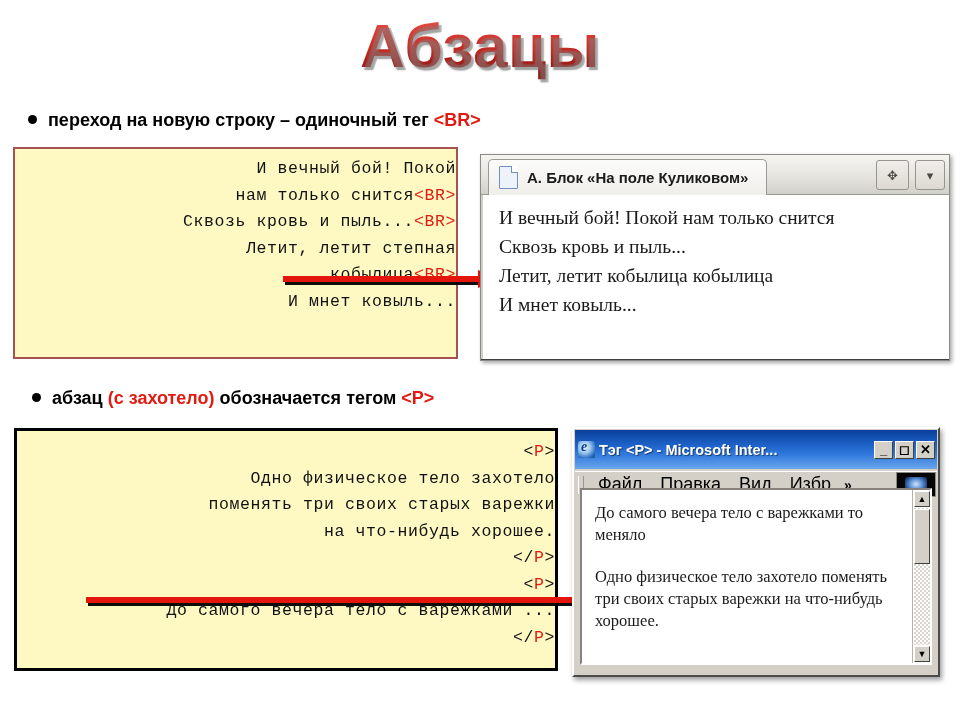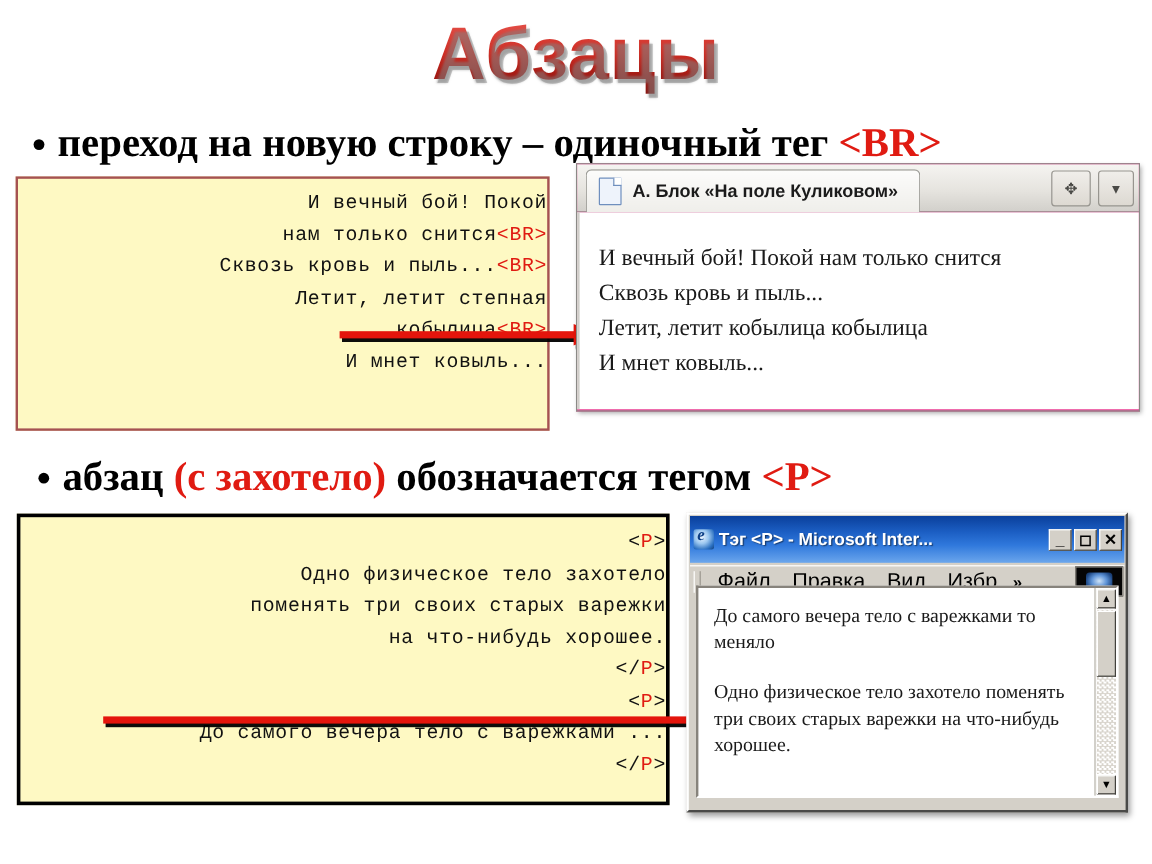--- a/index.html
+++ b/index.html
@@ -48,23 +48,23 @@
     letter-spacing: 0.5px;
     color: rgba(150,150,150,0.5);
     transform: translate(3px, 3px);
     white-space: nowrap;
     z-index: 0;
   }
 
   
   .bullet-line {
     position: absolute;
-    font-family: Liberation Serif, serif;
-    font-weight: bold;
-    font-size: 34px;
+    font-family: Liberation Sans, sans-serif;
+    font-weight: bold;
+    font-size: 18px;
     line-height: 32px;
     white-space: nowrap;
     color: #000000;
   }
   .bullet-dot {
     display: inline-block;
     width: 9px;
     height: 9px;
     border-radius: 50%;
     background: #000;
@@ -138,24 +138,24 @@
   #arrow-1 .shaft { width: 196px; }
   #arrow-1 .head { left: 195px; }
   #arrow-2 { left: 86px; top: 591px; width: 556px; }
   #arrow-2 .shaft { width: 534px; }
   #arrow-2 .head { left: 533px; }
 
   
   #browser-1 {
     position: absolute;
     left: 480px;
-    top: 136px;
+    top: 154px;
     width: 470px;
     height: 207px;
-    background: #ec4899;
+    background: #404040;
     border: 1px solid #8a8a86;
     box-shadow: 2px 2px 4px rgba(0,0,0,0.35);
     box-sizing: border-box;
   }
   #browser-1-tabstrip {
     position: relative;
     height: 40px;
     background: linear-gradient(180deg, #f5f4f1 0%, #e6e4df 55%, #d2d0cb 100%);
     border-bottom: 1px solid #9a9a95;
     box-sizing: border-box;
@@ -214,21 +214,21 @@
     box-sizing: border-box;
     color: #4a4a46;
     font-size: 13px;
   }
   #browser-1-btn-move { right: 40px; width: 33px; }
   #browser-1-btn-menu { right: 4px; width: 30px; }
   #browser-1-content {
     position: relative;
     height: 164px;
     background: #ffffff;
-    padding: 24px 0 0 16px;
+    padding: 8px 0 0 16px;
     box-sizing: border-box;
     font-family: "Liberation Serif", serif;
     font-size: 19.5px;
     line-height: 29px;
     color: #1a1a1a;
     border-left: 2px solid #cfcdc8;
   }
   .doc-line { display: block; white-space: nowrap; }
 
   

